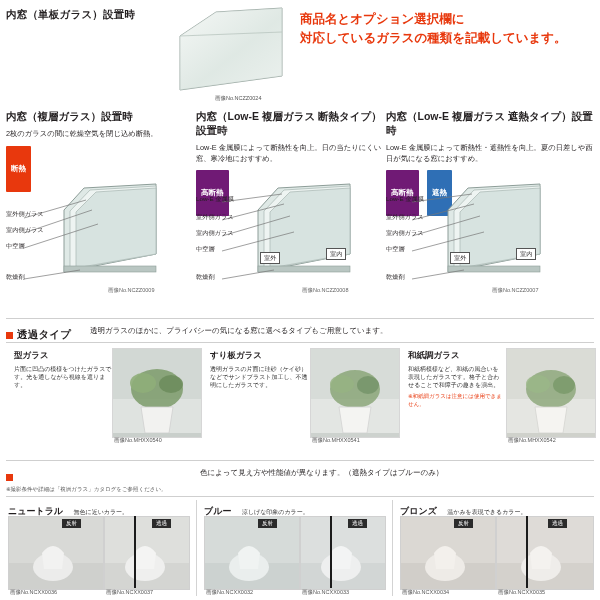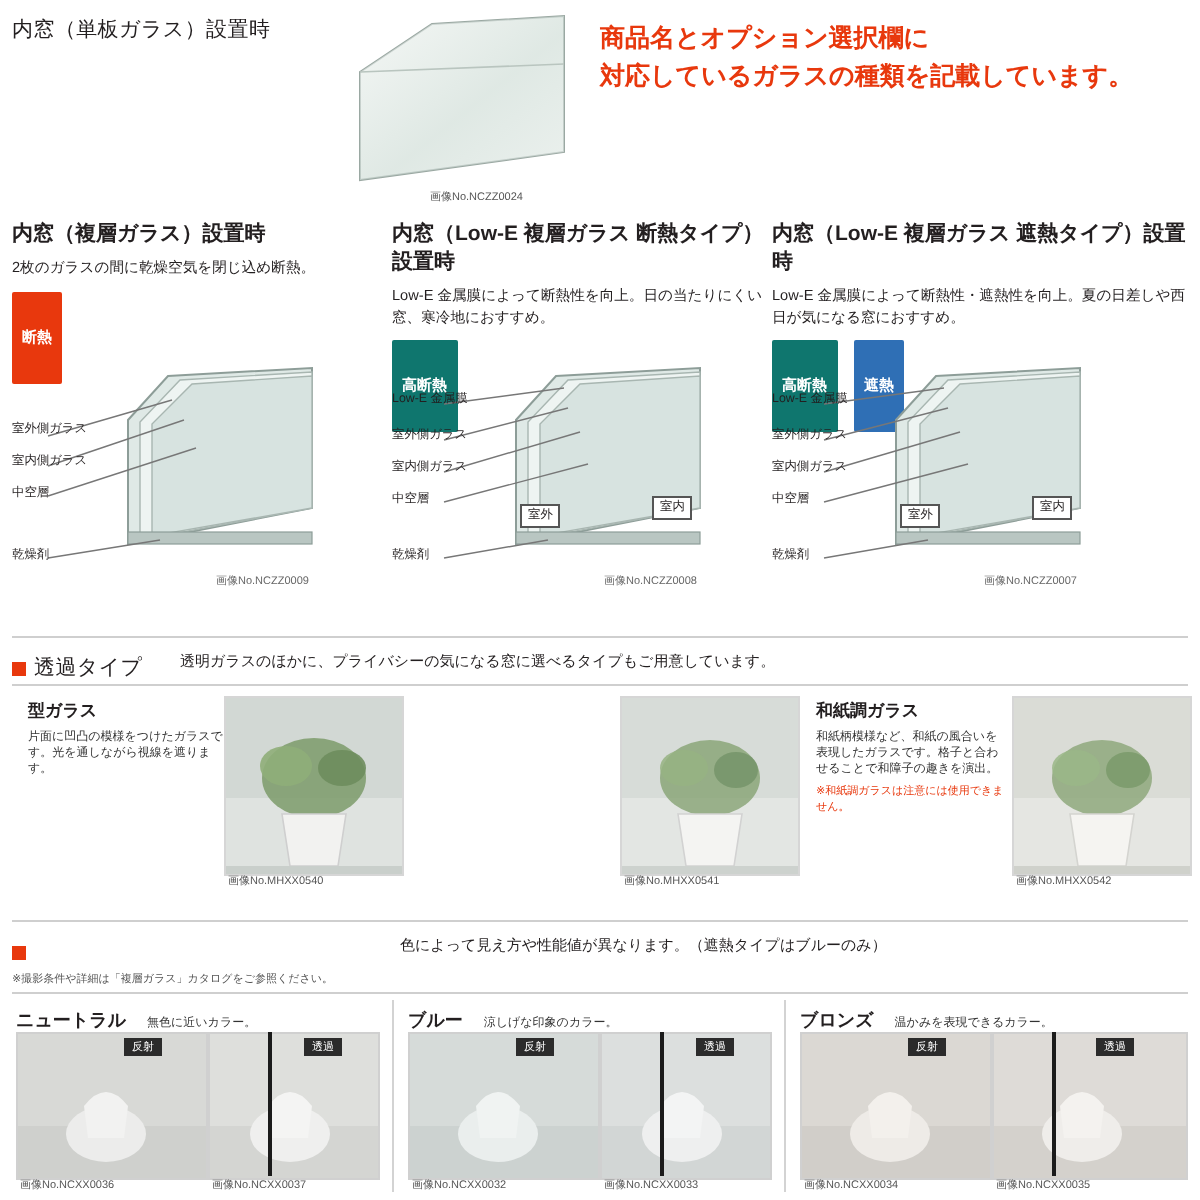--- a/index.html
+++ b/index.html
@@ -4,21 +4,21 @@
 <style>
   html,body{margin:0;padding:0;}
   body{
     width:600px;height:600px;background:#ffffff;
     font-family:"Liberation Sans","DejaVu Sans",sans-serif;
     color:#231f20;overflow:hidden;position:relative;
   }
   .page{position:relative;width:600px;height:600px;}
 
   
-  .h-sec{font-size:10.5px;font-weight:normal;letter-spacing:0.2px;}
+  .h-sec{font-size:10.5px;font-weight:bold;letter-spacing:0.2px;}
   .small{font-size:7.5px;line-height:1.35;}
   .tiny{font-size:6px;line-height:1.3;color:#333;}
   .cap{font-size:5.5px;color:#555;}
   .note-red{color:#e8380d;}
 
   
   .headline{
     position:absolute;left:300px;top:10px;width:292px;
     color:#e8380d;font-size:12.5px;font-weight:bold;line-height:1.5;
   }
@@ -36,21 +36,21 @@
   .col2{left:196px;width:190px;}
   .col3{left:386px;width:208px;}
   .col .title{font-size:10.5px;font-weight:bold;}
   .col .desc{font-size:7.3px;line-height:1.45;margin-top:5px;}
 
   .tag{
     display:inline-block;color:#fff;font-size:7.5px;font-weight:bold;
     padding:18px 5px;border-radius:1px;margin-top:6px;
   }
   .tag-red{background:#e8380d;}
-  .tag-pink{background:#0f766e;}
+  .tag-pink{background:#701a75;}
   .tag-blue{background:#2f6fb5;}
 
   
   .diagram{position:relative;}
   .lbl{
     position:absolute;font-size:6.2px;white-space:nowrap;
   }
   .lbl-box{
     position:absolute;font-size:6.2px;border:1px solid #555;background:#fff;
     padding:0 3px;line-height:10px;
@@ -202,20 +202,24 @@
       <rect x="0" y="0" width="88" height="50" fill="#d2d8d4"></rect>
       <ellipse cx="44" cy="40" rx="26" ry="20" fill="#7d9b6a" opacity="0.85"></ellipse>
       <ellipse cx="30" cy="34" rx="13" ry="10" fill="#8fae79" opacity="0.9"></ellipse>
       <ellipse cx="58" cy="35" rx="12" ry="9" fill="#6e8d5d" opacity="0.9"></ellipse>
       <path d="M28 58 L60 58 L56 84 L32 84 Z" fill="#f2f2f0" stroke="#cfcfcf" stroke-width="0.8"></path>
       <rect x="0" y="84" width="88" height="4" fill="#c9cfcb"></rect>
     </svg>
   </div>
   <div class="cap" style="position:absolute;left:114px;top:437px;">画像No.MHXX0540</div>
 
+  <div style="position:absolute;left:210px;top:350px;width:120px;">
+    <div style="font-size:8.5px;font-weight:bold;">すり板ガラス</div>
+    <div class="tiny" style="margin-top:4px;width:100px;">透明ガラスの片面に珪砂（ケイ砂）などでサンドブラスト加工し、不透明にしたガラスです。</div>
+  </div>
   <div class="photo" style="left:310px;top:348px;width:88px;height:88px;">
     <svg width="88" height="88" viewBox="0 0 88 88">
       <rect width="88" height="88" fill="#e3e6e3"></rect>
       <rect x="0" y="0" width="88" height="50" fill="#d7dcd8"></rect>
       <ellipse cx="44" cy="40" rx="25" ry="19" fill="#86a273" opacity="0.8"></ellipse>
       <ellipse cx="31" cy="35" rx="12" ry="9" fill="#97b382" opacity="0.85"></ellipse>
       <ellipse cx="57" cy="36" rx="11" ry="9" fill="#76946a" opacity="0.85"></ellipse>
       <path d="M28 58 L60 58 L56 84 L32 84 Z" fill="#f4f4f2" stroke="#d2d2d2" stroke-width="0.8"></path>
       <rect x="0" y="84" width="88" height="4" fill="#cdd2ce"></rect>
     </svg>

